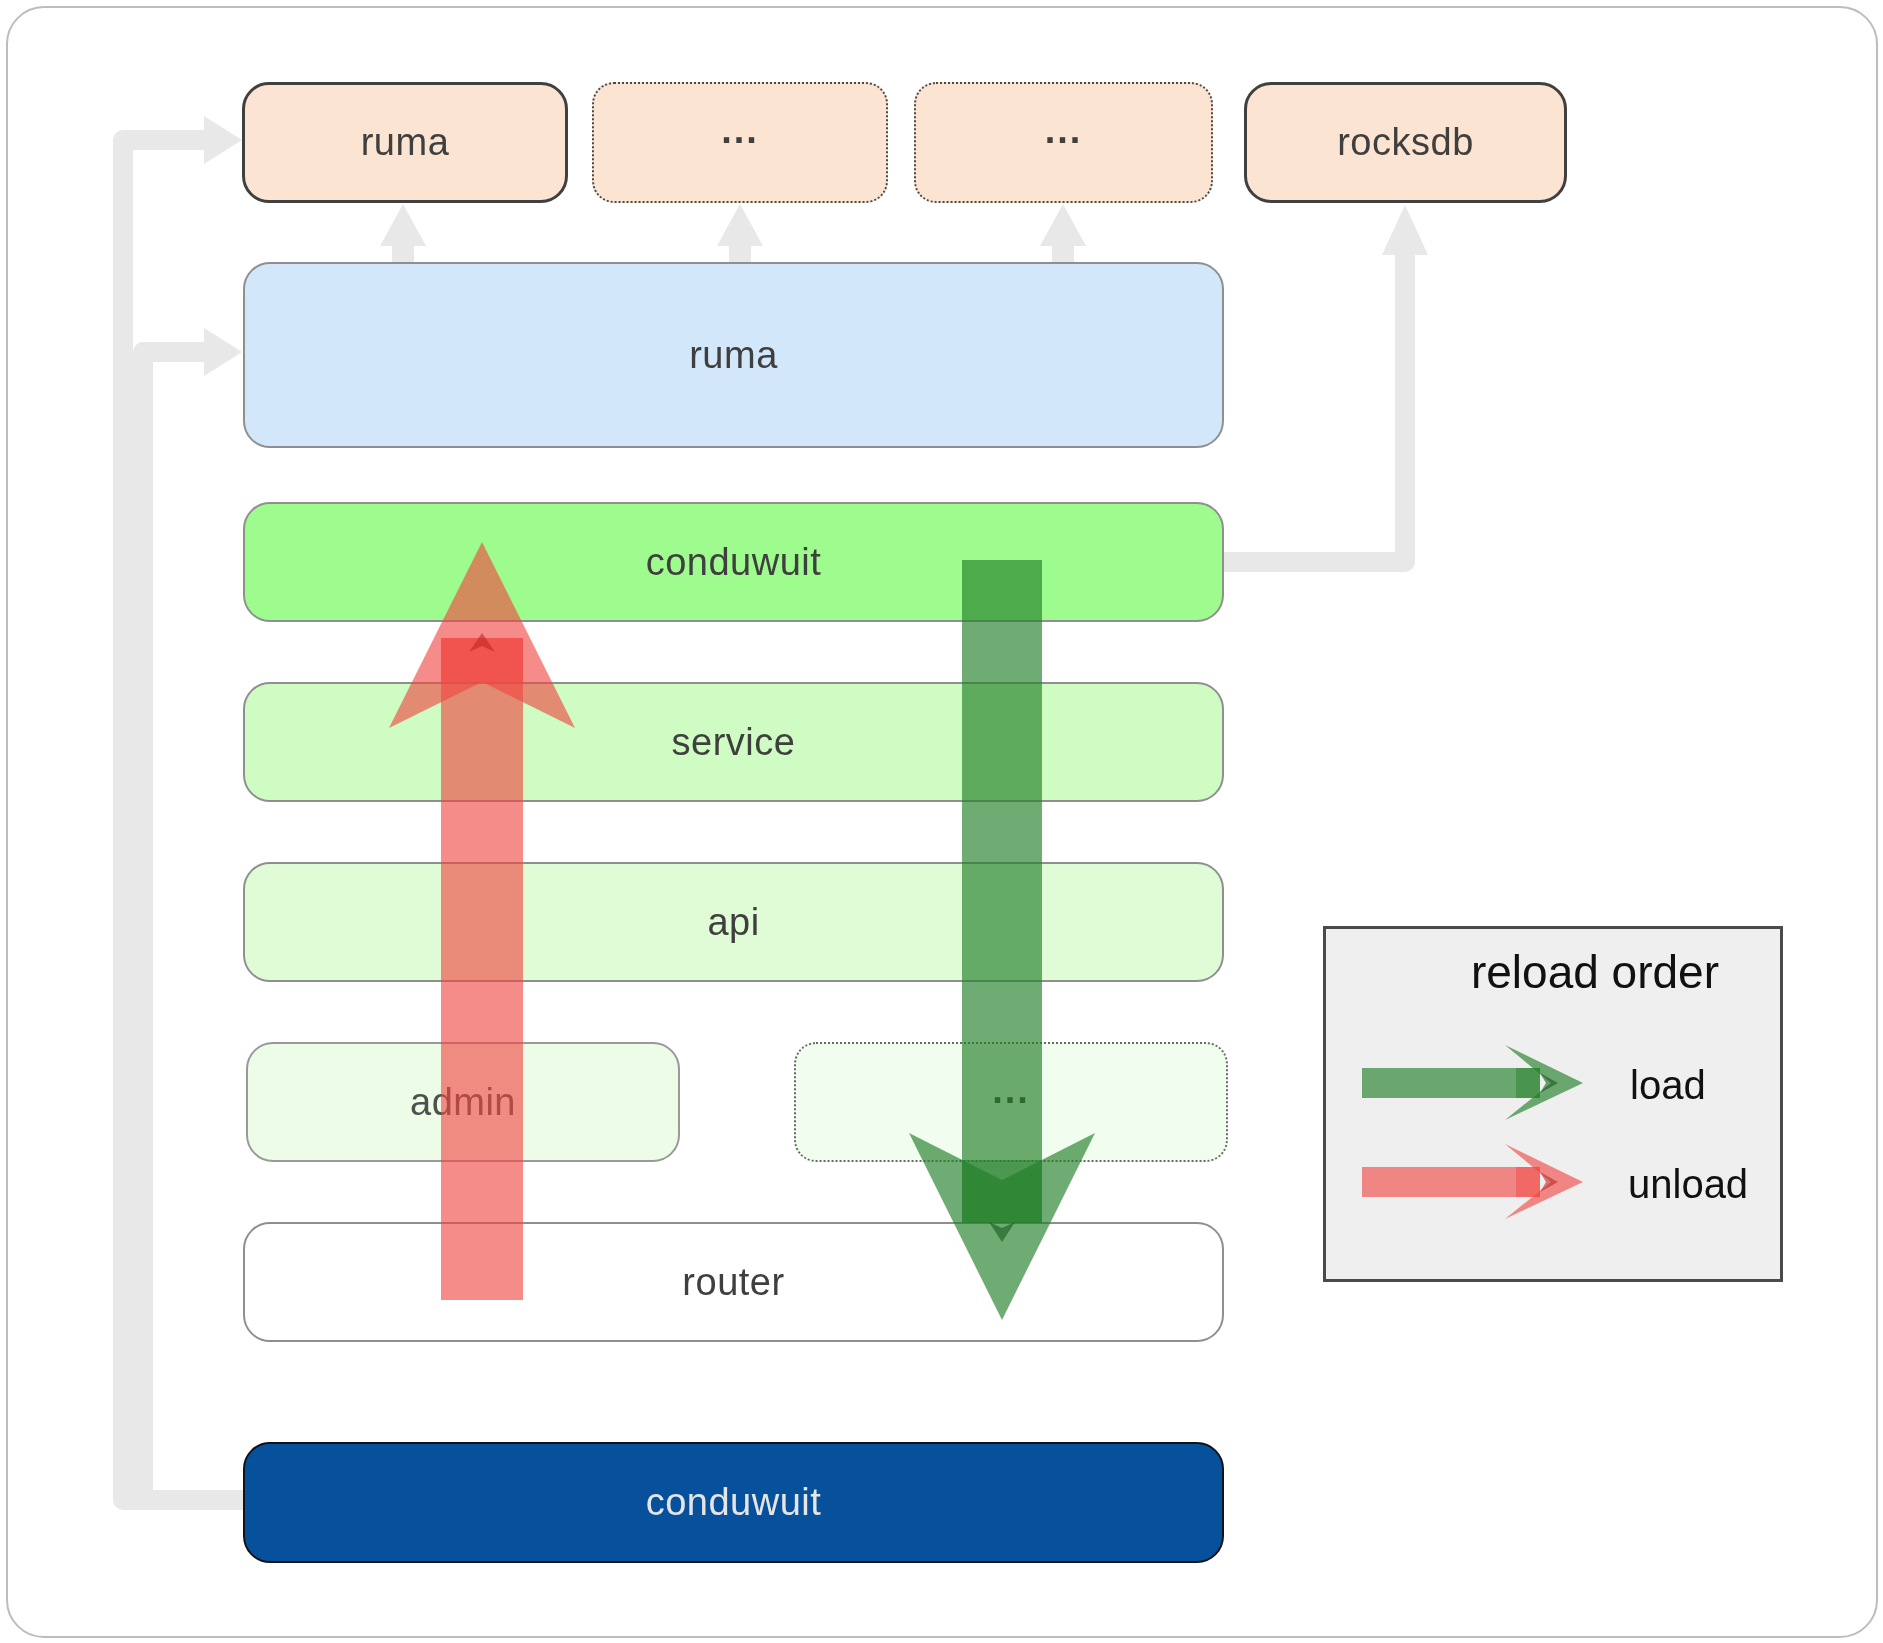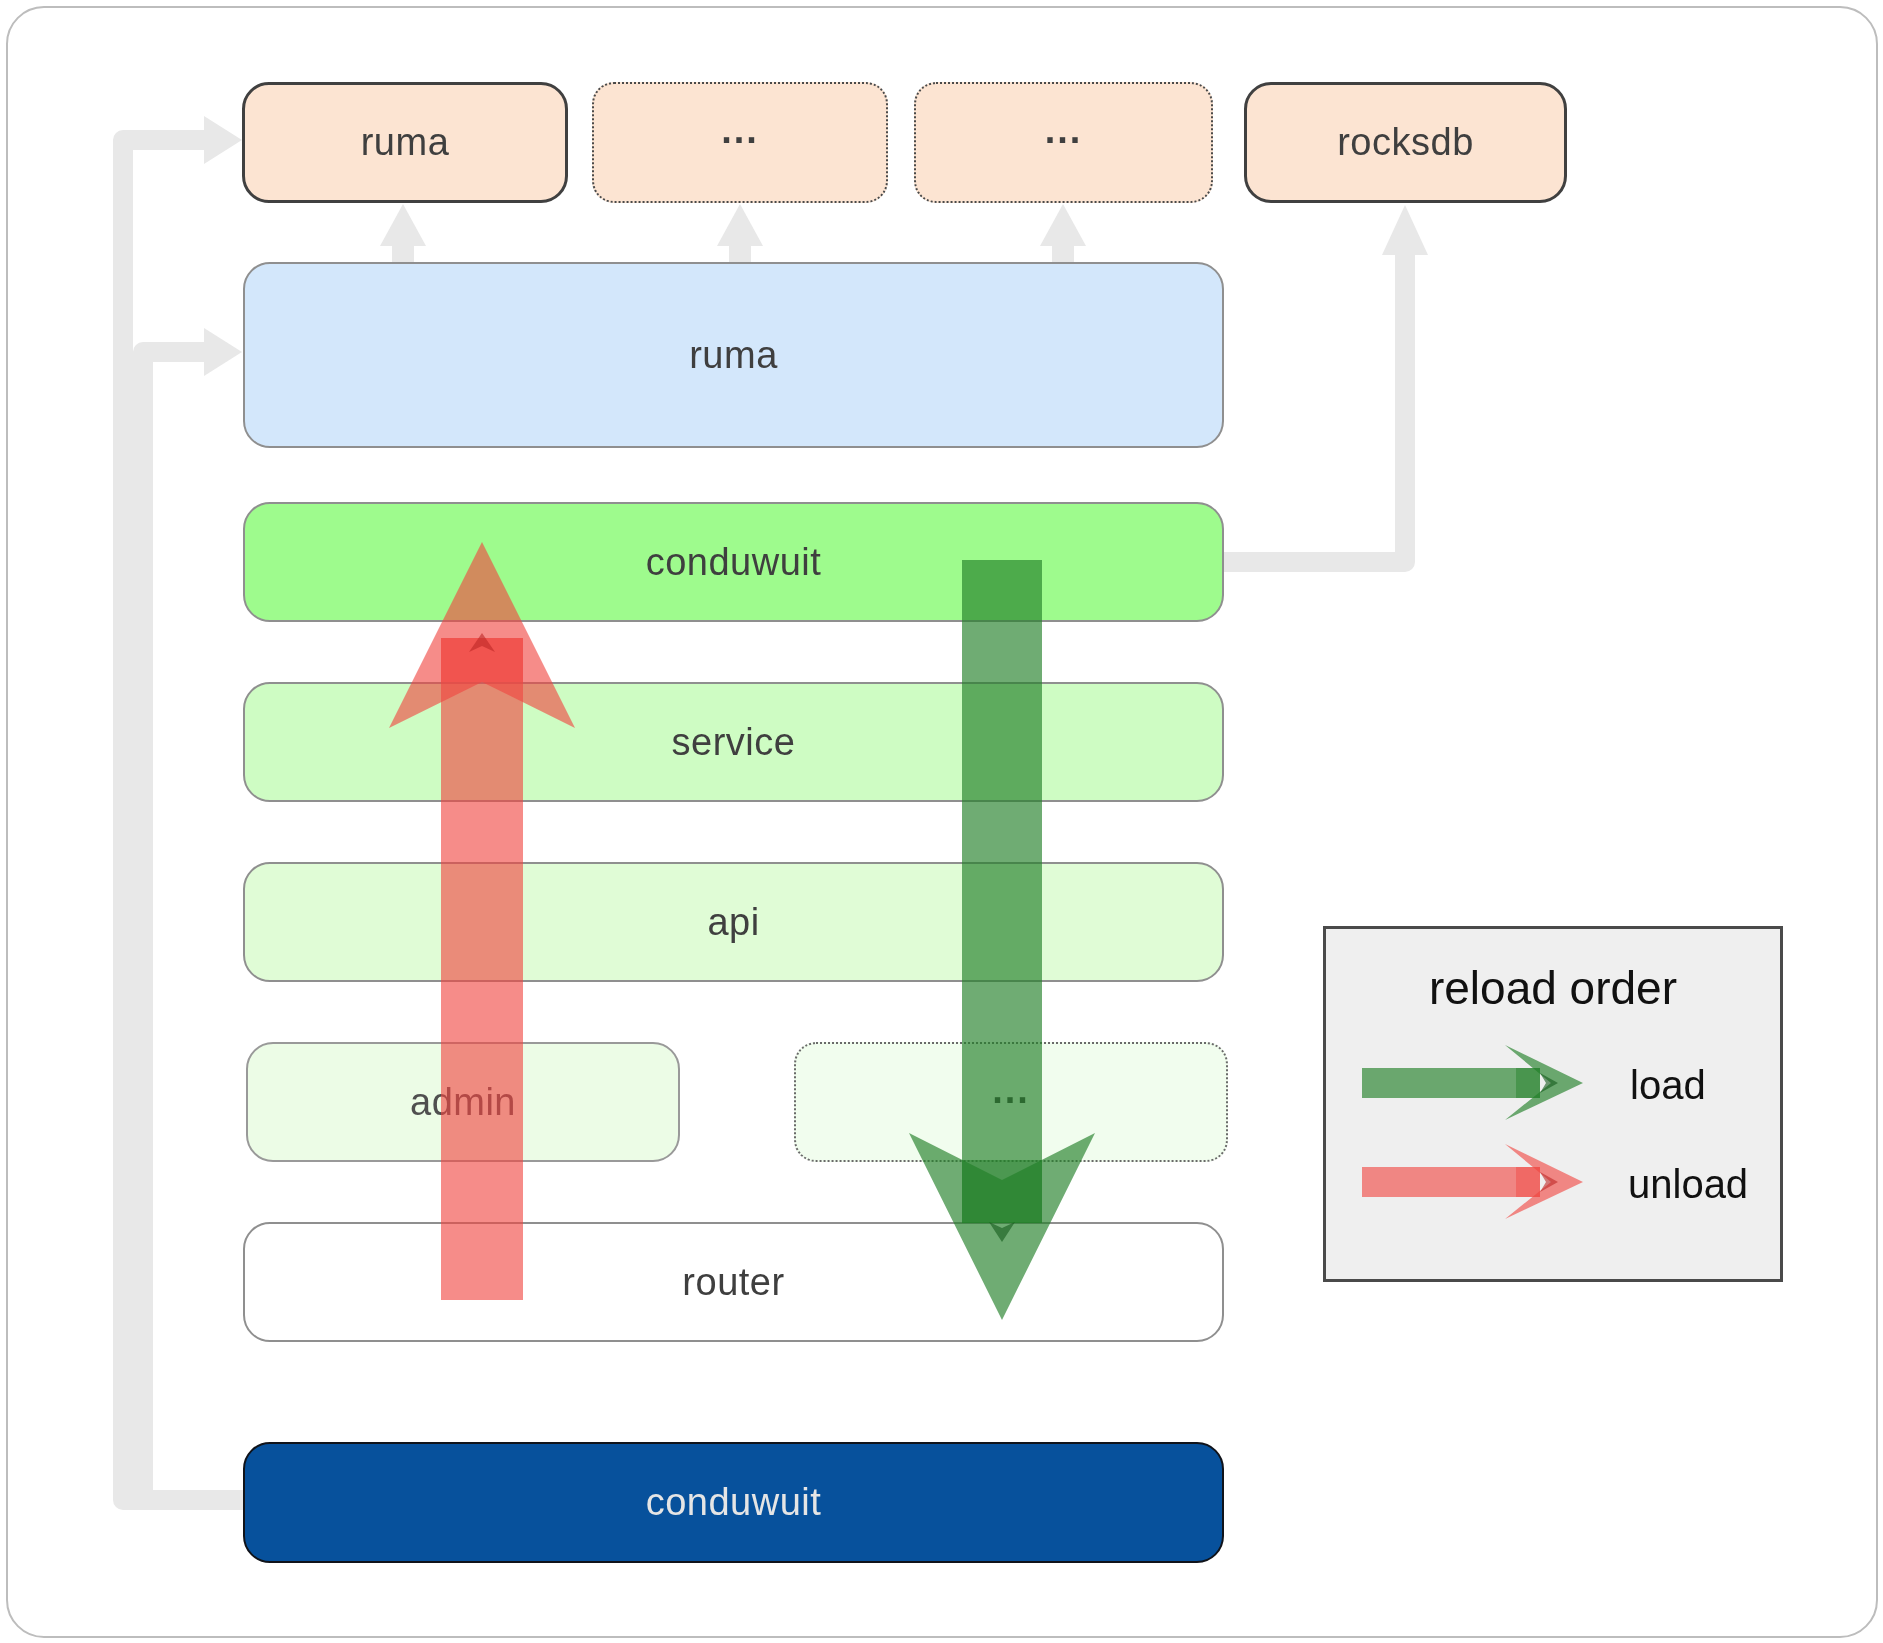--- a/index.html
+++ b/index.html
@@ -38,22 +38,22 @@
   .n-miscrow {left:794px;top:1042px;width:434px;height:120px;background:#f1fdee;border:2.5px dotted #6a6a6a;border-radius:22px;color:#3f3f3f;}
   .n-router  {left:243px;top:1222px;width:981px;height:120px;background:#ffffff;border:2px solid #8f8f8f;}
   .n-conduwuit{left:243px;top:1442px;width:981px;height:121px;background:#07519c;border:2px solid #10131a;color:#e5e5e5;}
 
   
   .legend{
     position:absolute;left:1323px;top:926px;width:460px;height:356px;
     background:#efefef;border:3px solid #4a4a4a;box-sizing:border-box;z-index:2;
   }
   .legend-title{
-    position:absolute;left:0;top:32px;width:100%;text-align:center;
-    font-size:46px;color:#111;
+    position:absolute;left:0;top:16px;width:100%;text-align:center;
+    font-size:46px;color:#111;padding-left:42px;
   }
   .legend-label{
     position:absolute;font-size:40px;color:#111;transform:translateY(-50%);
   }
   .legend-label.load  {left:304px;top:156px;}
   .legend-label.unload{left:302px;top:255px;}
 </style>
 </head>
 <body>
 

